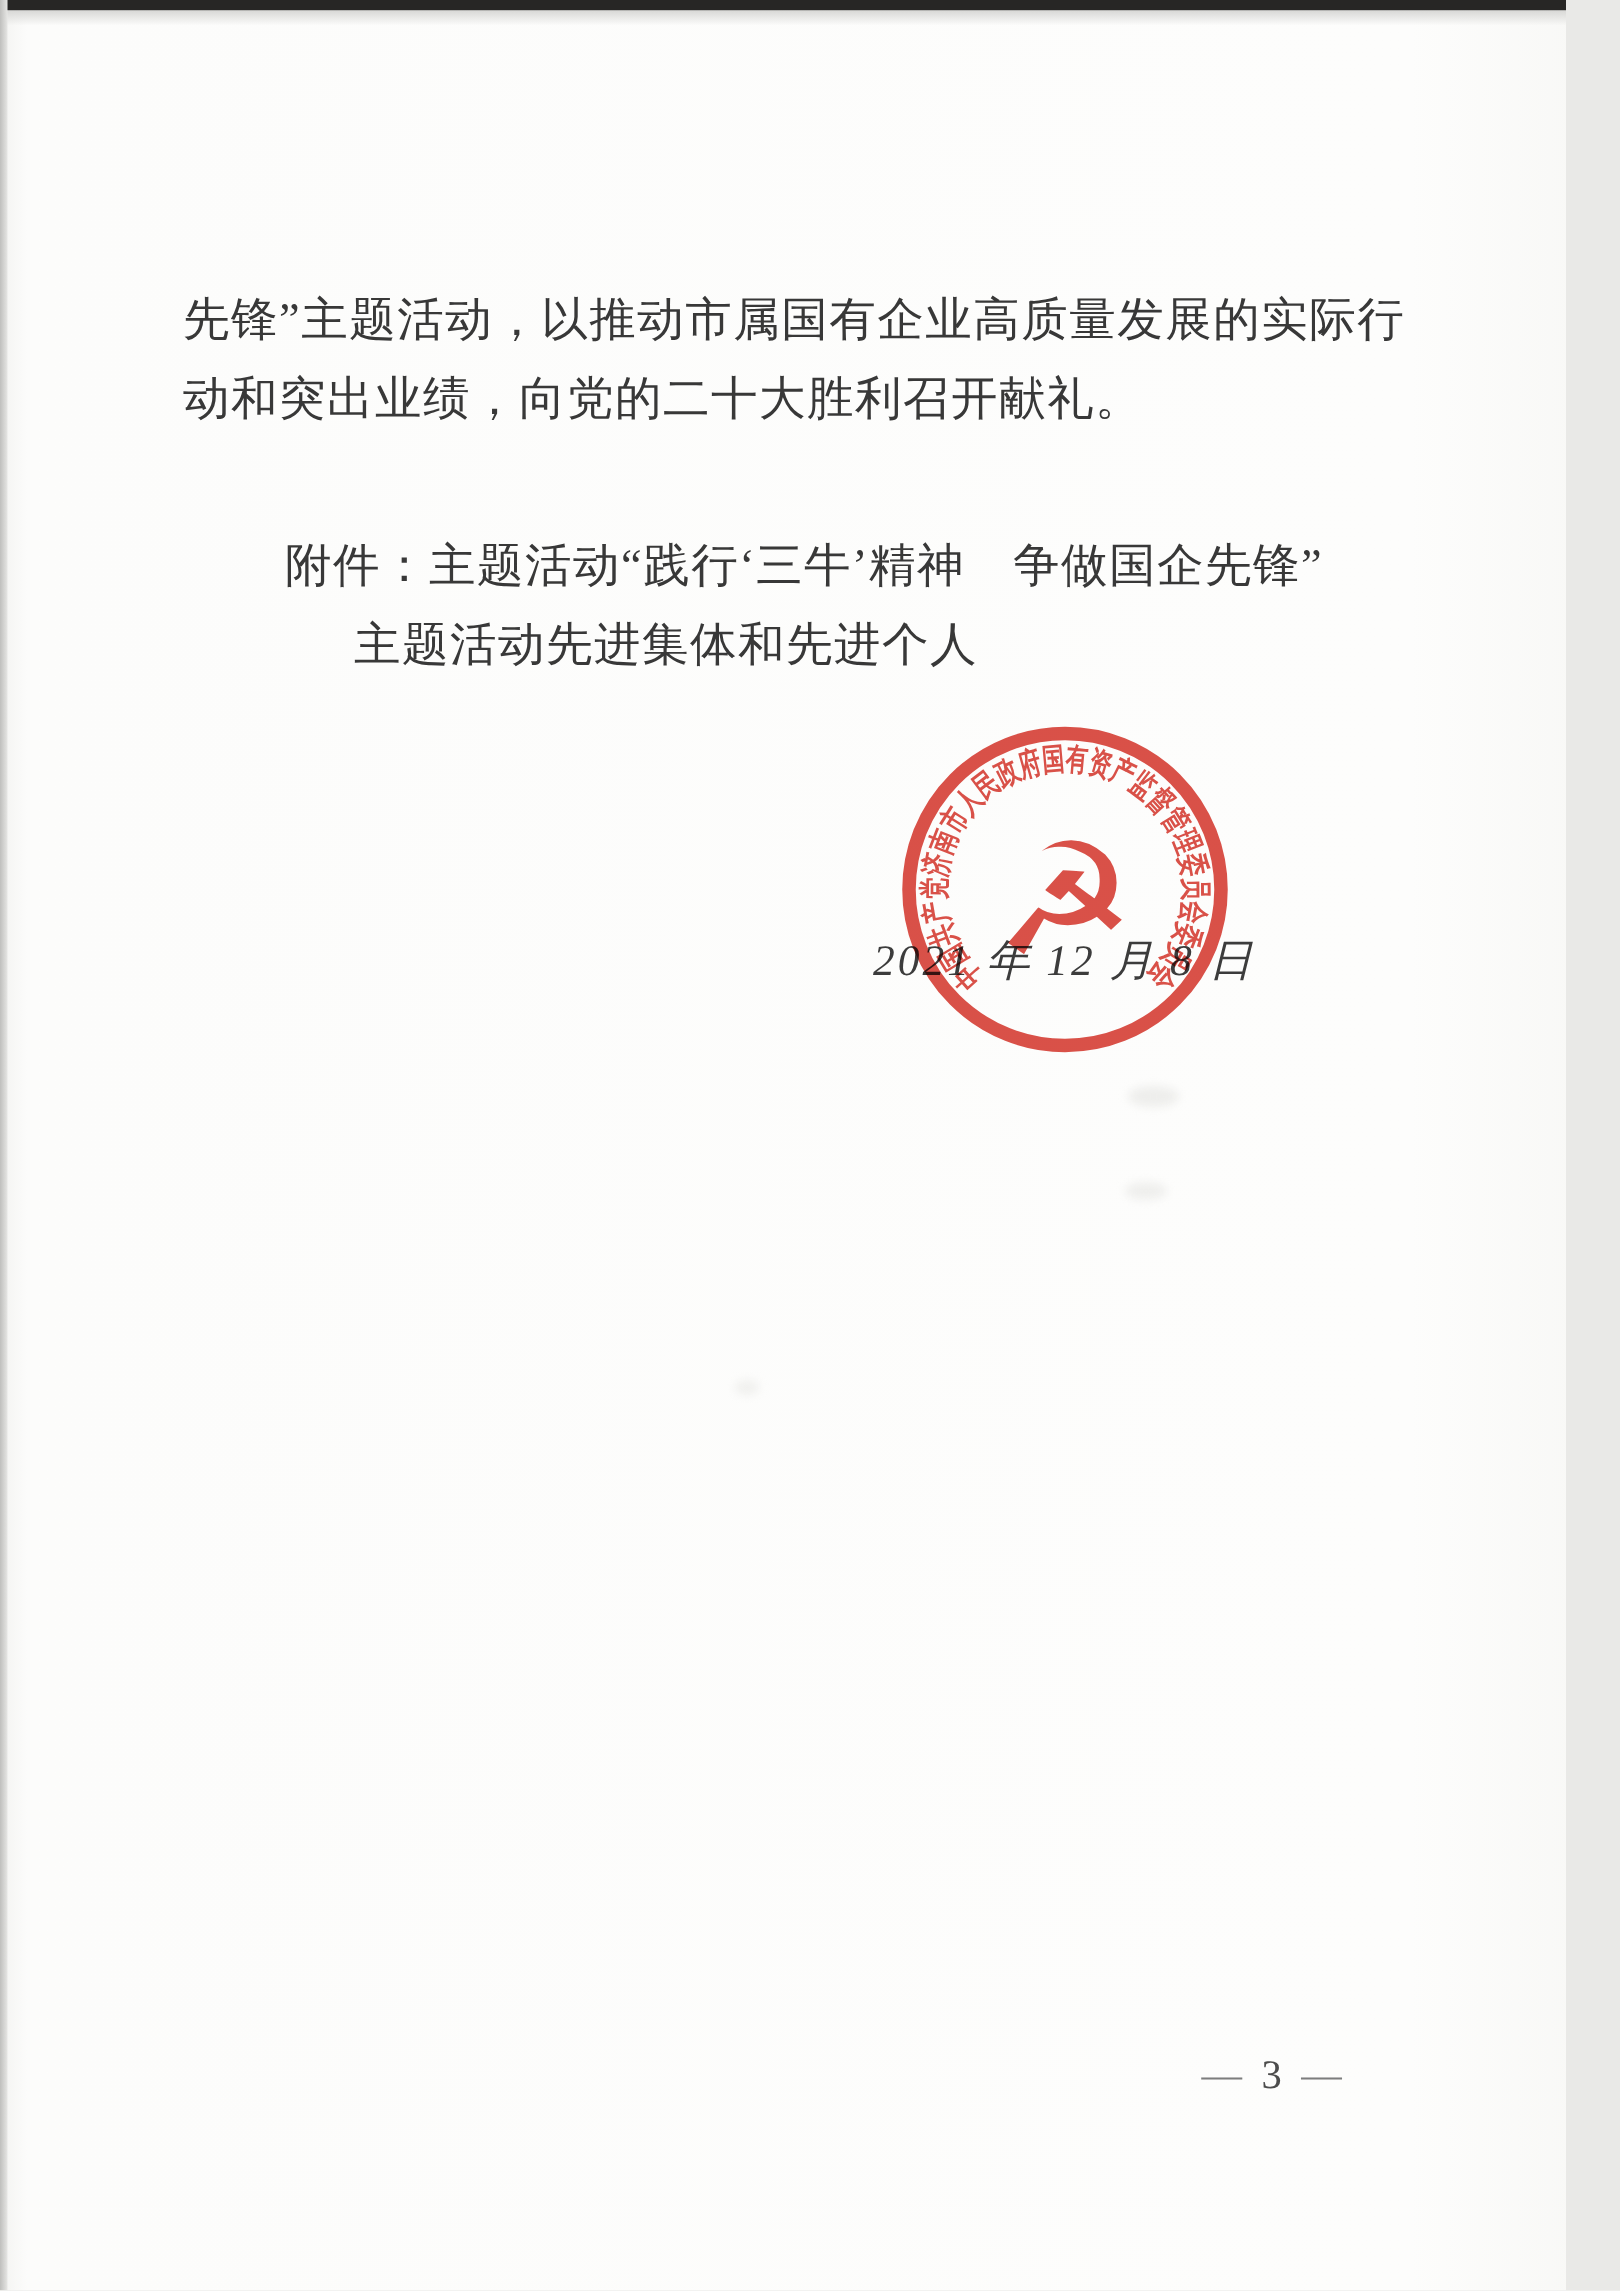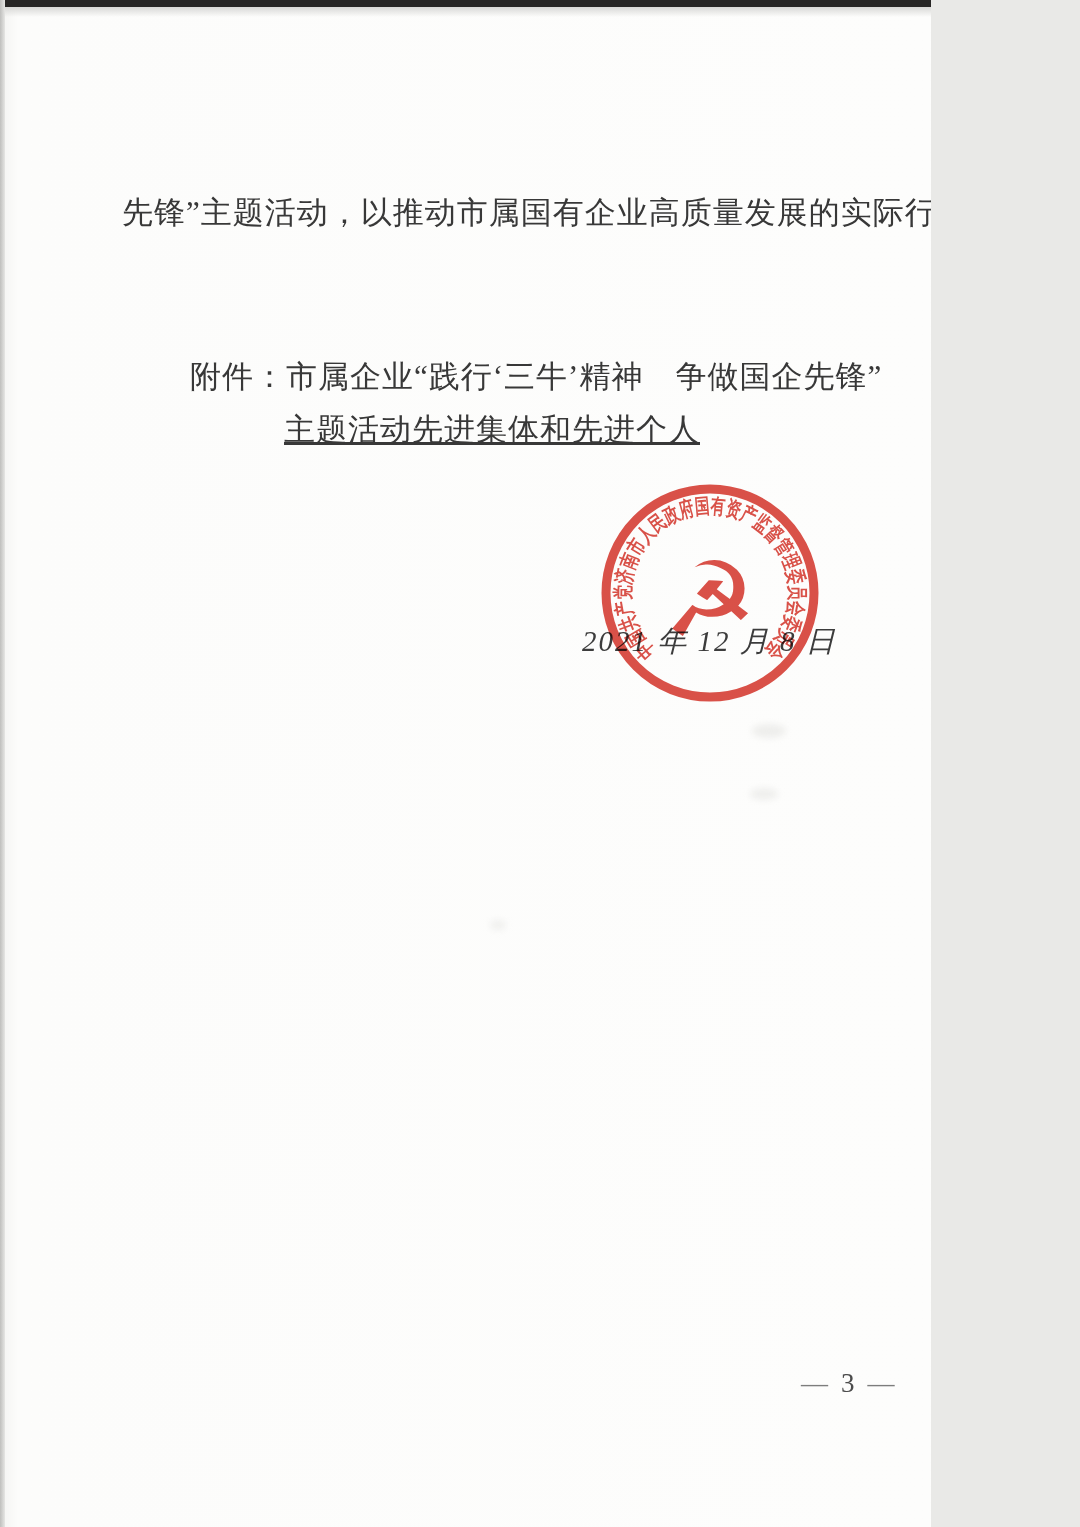--- a/index.html
+++ b/index.html
@@ -2,21 +2,21 @@
 <html lang="zh" style="--stamp-color: #d6392f;"><head>
 <meta charset="utf-8">
 <style>
   html,body{margin:0;padding:0;}
   body{
     width:1080px;height:1527px;
     background:#e9e9e7;
     font-family:"Liberation Serif","DejaVu Serif",serif;
   }
   .page{
-    position:relative;width:931px;height:1527px;overflow:hidden;
+    position:relative;width:1044px;height:1527px;overflow:hidden;
     background:linear-gradient(90deg,#f3f3f1 0px,#fcfcfb 18px,#fdfdfc 940px,#f7f7f5 1080px);
     color:#3a3a3a;
   }
   
   .scan-edge-top{position:absolute;left:0;top:0;width:1080px;height:7px;background:#272625;}
   .scan-shadow-top{position:absolute;left:0;top:7px;width:1080px;height:10px;
     background:linear-gradient(180deg,#d8d8d6,rgba(255,255,255,0));}
   .scan-edge-left{position:absolute;left:0;top:0;width:5px;height:1527px;
     background:linear-gradient(90deg,#bfbfbd,#e6e6e4);}
   .smudge{position:absolute;border-radius:50%;filter:blur(3px);}
@@ -26,21 +26,21 @@
 
   
   .para{position:absolute;left:122px;top:186px;width:830px;
     font-size:31px;line-height:53px;letter-spacing:1px;color:#383838;}
   .para .line{white-space:nowrap;}
 
   
   .attachment{position:absolute;left:190px;top:350px;
     font-size:31px;line-height:53px;letter-spacing:1px;color:#383838;}
   .attachment .line{white-space:nowrap;}
-  .attachment .line2{margin-left:94px;text-decoration:underline;}
+  .attachment .line2{margin-left:46px;}
 
   
   .sig-org{position:absolute;left:528px;top:560px;
     font-size:31px;line-height:46px;letter-spacing:1px;color:#3c3c3c;white-space:nowrap;}
   .sig-date{position:absolute;left:582px;top:619px;
     font-size:29px;line-height:44px;letter-spacing:2px;color:#3c3c3c;white-space:nowrap;font-style:italic;}
 
   
   :root{--stamp-color:#d6392f;}
   .stamp{position:absolute;left:597px;top:480px;width:226px;height:226px;
@@ -65,24 +65,25 @@
 
   <div class="scan-edge-top"></div>
   <div class="scan-shadow-top"></div>
   <div class="scan-edge-left"></div>
   <div class="smudge s1"></div>
   <div class="smudge s2"></div>
   <div class="smudge s3"></div>
 
   <div class="para">
     <div class="line">先锋”主题活动，以推动市属国有企业高质量发展的实际行</div>
+    <div class="line">动和突出业绩，向党的二十大胜利召开献礼。</div>
   </div>
 
   <div class="attachment">
-    <div class="line">附件：市属企业“践行‘三牛’精神　争做国企先锋”</div>
+    <div class="line">附件：主题活动“践行‘三牛’精神　争做国企先锋”</div>
     <div class="line line2">主题活动先进集体和先进个人</div>
   </div>
 
   <div class="sig-date">2021 年 12 月 8 日</div>
 
   <svg class="stamp" viewBox="0 0 226 226" xmlns="http://www.w3.org/2000/svg" aria-hidden="true">
     <defs>
       <path id="ringPath" d="M113,193 A80,80 0 0,1 113,33 A80,80 0 0,1 113,193"></path>
     </defs>
     <circle class="ring" cx="113" cy="113" r="104"></circle>

